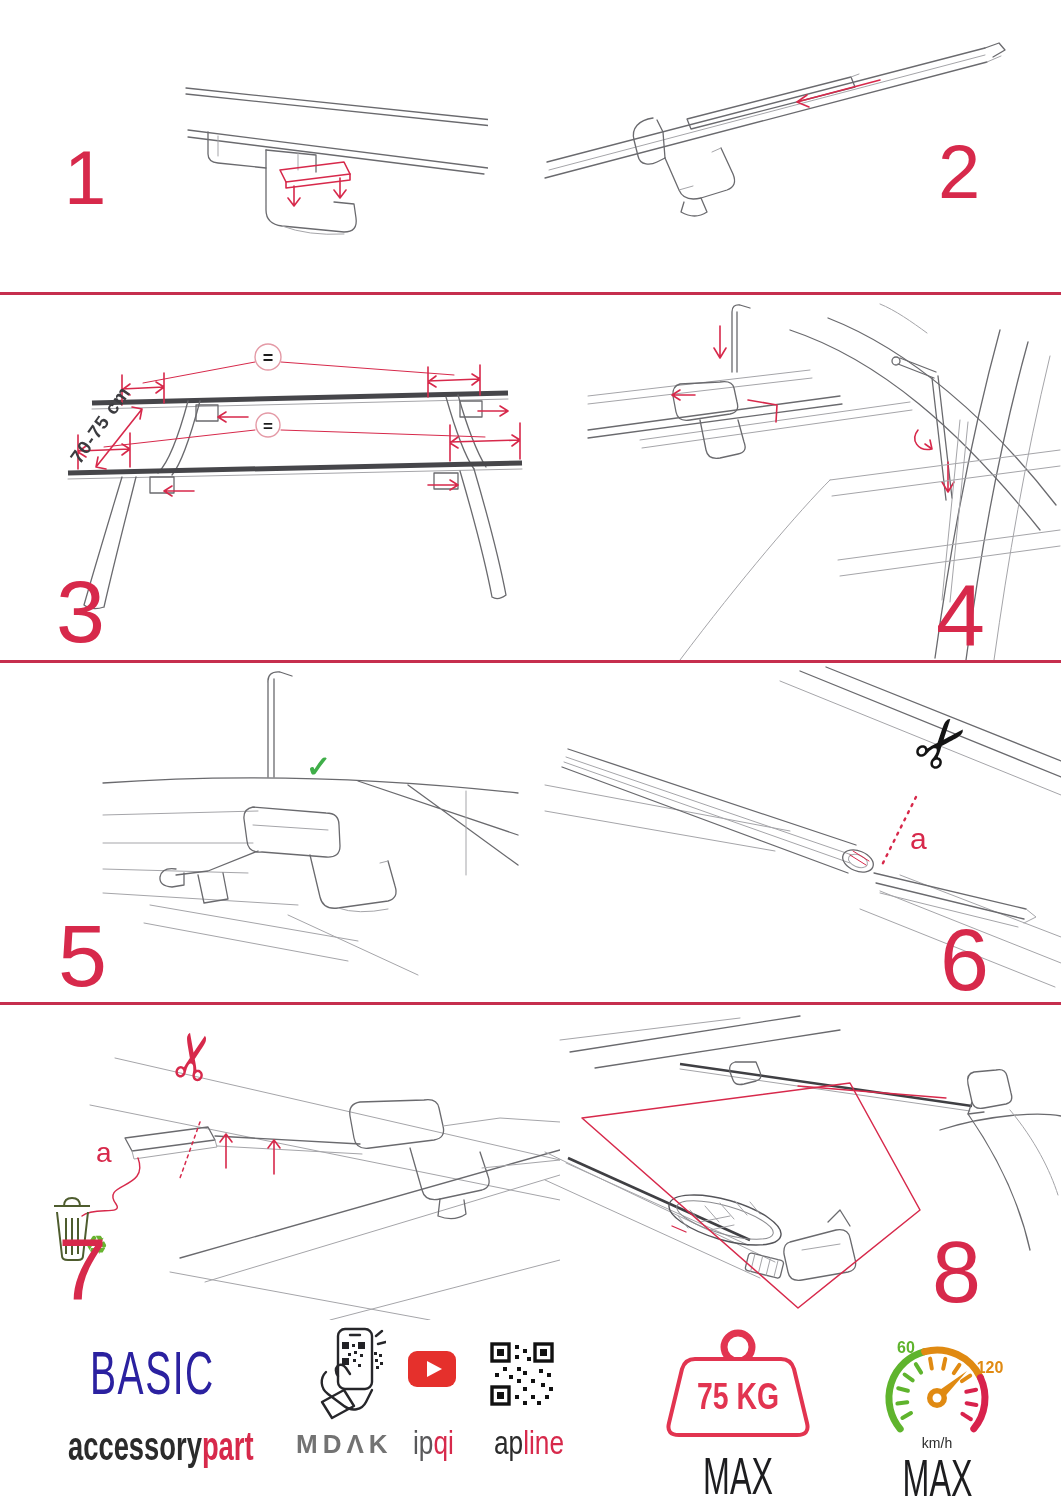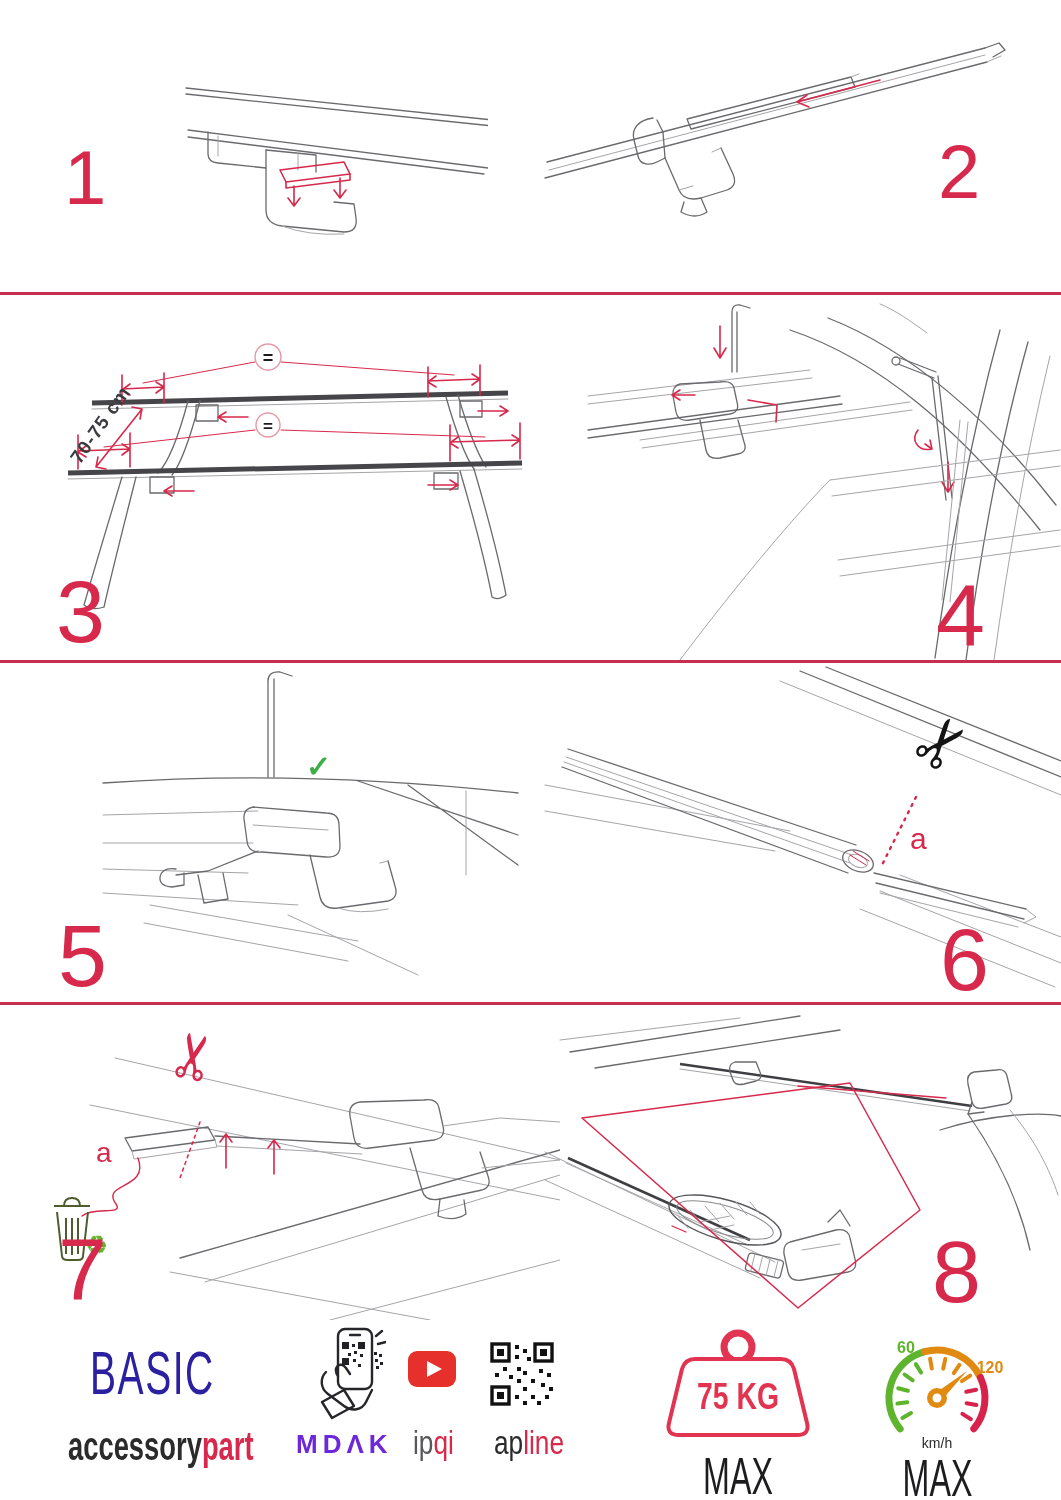--- a/index.html
+++ b/index.html
@@ -241,21 +241,21 @@
       <rect x="46" y="28" width="3" height="3"></rect>
         <rect x="39" y="33" width="3" height="3"></rect>
         <rect x="44" y="38" width="3" height="3"></rect>
       <rect x="60" y="26" width="3" height="3"></rect>
         <rect x="65" y="28" width="3" height="3"></rect>
         <rect x="61" y="33" width="3" height="3"></rect>
       <rect x="66" y="36" width="3" height="3"></rect>
         <rect x="62" y="40" width="3" height="3"></rect>
     </g>
   </svg>
-  <div class="logo" style="left:296px;top:1429px;font-size:26px;font-weight:700;color:#6d28d9;letter-spacing:5px;">MDΛK</div>
+  <div class="logo" style="left:296px;top:1429px;font-size:26px;font-weight:700;color:#737373;letter-spacing:5px;">MDΛK</div>
 
   <svg class="stepsvg" style="left:408px;top:1351px" width="48" height="36" viewBox="0 0 48 36">
     <rect x="0" y="0" width="48" height="36" rx="9" fill="#e5302c"></rect>
     <polygon points="19,10 34,18 19,26" fill="#ffffff"></polygon>
   </svg>
   <div class="logo" style="left:413px;top:1424px;font-size:32px;transform:scale(0.82,1.05);">
     <span style="color:#58585a">ip</span><span style="color:#d7294b">qi</span>
   </div>
 
   <svg class="stepsvg" style="left:489px;top:1341px" width="66" height="66" viewBox="0 0 66 66">

